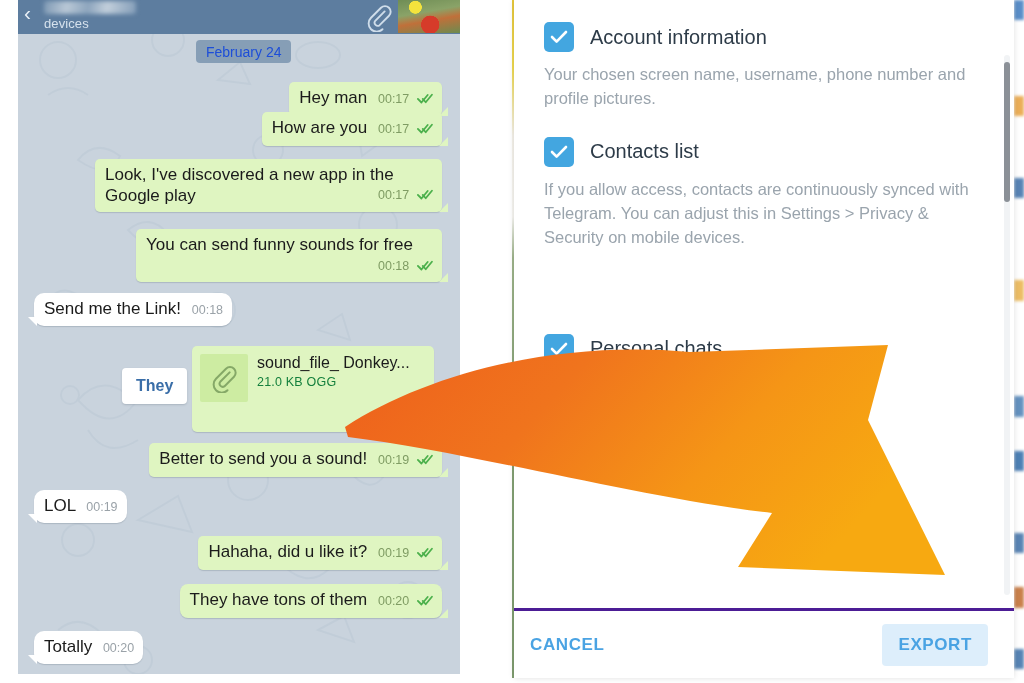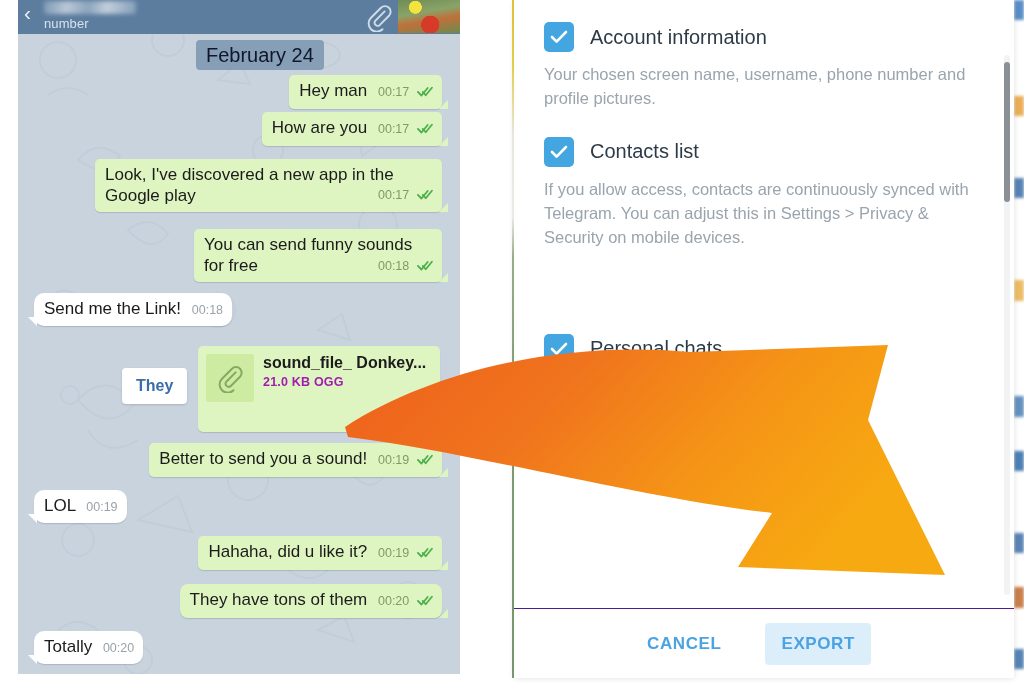--- a/index.html
+++ b/index.html
@@ -42,22 +42,22 @@
   .peer-photo {
     position: absolute; right: 0; top: 0; width: 62px; height: 33px;
     background:
       radial-gradient(circle at 28% 22%, #f4e33c 0 12%, transparent 13%),
       radial-gradient(circle at 52% 75%, #d63b2a 0 22%, transparent 23%),
       linear-gradient(170deg, #6f8d55 0%, #8aa368 38%, #c0703a 60%, #6c8b4f 100%);
     filter: blur(.6px);
   }
   .date-badge {
     position: absolute; left: 178px; top: 40px; z-index: 5;
-    background: rgba(118,145,173,.80); color: #0f172a;
-    font-size: 20px; padding: 4px 10px 3px; border-radius: 4px;
+    background: rgba(118,145,173,.80); color: #1d4ed8;
+    font-size: 14px; padding: 4px 10px 3px; border-radius: 4px;
   }
   .msgs { position: absolute; left: 0; top: 34px; width: 442px; z-index: 4; }
 
   .bubble {
     position: absolute; border-radius: 5px; padding: 6px 9px 6px 10px;
     box-shadow: 0 1px 1px rgba(60,75,90,.20);
     font-size: 17px; color: #1b1b1b; line-height: 1.22;
   }
   .bubble.out { background: #dff5c1; }
   .bubble.in  { background: #ffffff; border-radius: 10px; }
@@ -87,21 +87,21 @@
   .file-bubble::after{
     content:""; position:absolute; right:-6px; bottom:0;
     width:0;height:0;border-style:solid;
     border-width:0 0 9px 9px;border-color:transparent transparent #dff5c1 transparent;
   }
   .file-thumb {
     width:48px;height:48px;background:#cdeca2;border-radius:2px;
     display:flex;align-items:center;justify-content:center;color:#85a867;
   }
   .file-name { font-size:16px;color:#1b1b1b;white-space:nowrap; }
-  .file-size { font-size:12.5px;color:#a21caf;margin-top:3px;letter-spacing:.2px; }
+  .file-size { font-size:12.5px;color:#15803d;margin-top:3px;letter-spacing:.2px; }
   .file-time { position:absolute; right:9px; bottom:4px; }
   .open-btn {
     position:absolute; background:#fff; color:#3a6ea8; font-size:16px;
     font-weight:bold; padding:9px 14px; border-radius:4px;
     box-shadow:0 1px 2px rgba(60,75,90,.22); cursor:pointer;
   }
 
   
   .right-stage { position:absolute; left:462px; top:0; width:562px; height:683px; background:#fff; overflow:hidden; }
   .bg-strip {
@@ -134,22 +134,22 @@
   .cb.off { background:#fff; border:2px solid #b9bfc5; }
   .cb svg { display:block; }
   .opt-label { font-size:20px; color:#2d3b48; }
   .opt-desc {
     margin: 11px 0 0 0; font-size:16.5px; color:#9aa4ad; line-height:1.45; max-width:442px;
   }
   .gap-lg { height:26px; }
   .gap-md { height:20px; }
   .gap-block { height: 84px; }
   .dlg-foot {
-    flex:none; border-top:1px solid #4c1d95; height:70px;
-    display:flex; align-items:center; justify-content:center; gap:28px;
+    flex:none; border-top:3px solid #4c1d95; height:70px;
+    display:flex; align-items:center; justify-content:space-between; gap:28px;
     padding: 0 26px 0 0;
   }
   .btn {
     font-size:17px; font-weight:bold; letter-spacing:.6px; color:#4aa3e3;
     padding:11px 16px; border-radius:4px; cursor:pointer; background:transparent; border:none;
   }
   .btn.primary { background:#ddeefb; }
   .scrollbar-track {
     position:absolute; right:4px; top:55px; width:6px; height:540px; background:#f1f3f5; border-radius:3px;
   }
@@ -196,35 +196,35 @@
         <path d="M40 630 q22 -18 44 4"></path>
         <path d="M300 630 l26 -14 l10 26 z"></path>
         <circle cx="120" cy="660" r="14"></circle>
       </g>
     </svg>
 
     <div class="chat-header">
       <div class="back-chevron">‹</div>
       <div class="peer-block">
         <div class="peer-name"></div>
-        <div class="peer-status">number</div>
+        <div class="peer-status">devices</div>
       </div>
       <div class="attach-icon">
         <svg width="30" height="30" viewBox="0 0 24 24" fill="none" stroke="currentColor" stroke-width="1.5" stroke-linecap="round">
           <path d="M16.5 7.5 L9 15a2.5 2.5 0 0 0 3.5 3.5l7.5-7.5a4.5 4.5 0 0 0-6.4-6.4L5.6 12.6a6.5 6.5 0 0 0 9.2 9.2"></path>
         </svg>
       </div>
       <div class="peer-photo"></div>
     </div>
 
     <div class="date-badge">February 24</div>
 
     <div class="msgs">
 
-      <div class="bubble out" style="right:18px; top:41px;">
+      <div class="bubble out" style="right:18px; top:48px;">
         <span class="txt">Hey man</span>
         <span class="meta">
           <span class="time">00:17</span>
           <span class="ticks">
             <svg width="16" height="11" viewBox="0 0 18 12">
                 <path d="M1 6.5 L5 10.5 L12 2" fill="none" stroke="#4bb04b" stroke-width="2" stroke-linecap="round" stroke-linejoin="round"></path>
                 <path d="M6.5 6.5 L9.8 10.2 L16.8 1.8" fill="none" stroke="#4bb04b" stroke-width="2" stroke-linecap="round" stroke-linejoin="round"></path>
               </svg>
           </span>
         </span>
@@ -249,41 +249,41 @@
           <span class="time">00:17</span>
           <span class="ticks">
             <svg width="16" height="11" viewBox="0 0 18 12">
                 <path d="M1 6.5 L5 10.5 L12 2" fill="none" stroke="#4bb04b" stroke-width="2" stroke-linecap="round" stroke-linejoin="round"></path>
                 <path d="M6.5 6.5 L9.8 10.2 L16.8 1.8" fill="none" stroke="#4bb04b" stroke-width="2" stroke-linecap="round" stroke-linejoin="round"></path>
               </svg>
           </span>
         </span>
       </div>
 
-      <div class="bubble out" style="right:18px; top:195px; width:248px;padding-left:10px;">
+      <div class="bubble out" style="right:18px; top:195px; width:306px;padding-left:10px;">
         <span class="txt">You can send funny sounds for free</span>
         <span class="meta" style="float:right;margin-top:-1px;">
           <span class="time">00:18</span>
           <span class="ticks">
             <svg width="16" height="11" viewBox="0 0 18 12">
                 <path d="M1 6.5 L5 10.5 L12 2" fill="none" stroke="#4bb04b" stroke-width="2" stroke-linecap="round" stroke-linejoin="round"></path>
                 <path d="M6.5 6.5 L9.8 10.2 L16.8 1.8" fill="none" stroke="#4bb04b" stroke-width="2" stroke-linecap="round" stroke-linejoin="round"></path>
               </svg>
           </span>
         </span>
       </div>
 
       <div class="bubble in" style="left:16px; top:259px;">
         <span class="txt">Send me the Link!</span>
         <span class="meta">
           <span class="time">00:18</span>
         </span>
       </div>
 
-      <div class="file-bubble" style="right:20px; top:312px; width:242px; height:86px;font-weight:bold;">
+      <div class="file-bubble" style="right:26px; top:312px; width:242px; height:86px;">
         <div class="file-thumb">
           <svg width="30" height="30" viewBox="0 0 24 24" fill="none" stroke="currentColor" stroke-width="1.6" stroke-linecap="round">
             <path d="M16.5 7.5 L9 15a2.5 2.5 0 0 0 3.5 3.5l7.5-7.5a4.5 4.5 0 0 0-6.4-6.4L5.6 12.6a6.5 6.5 0 0 0 9.2 9.2"></path>
           </svg>
         </div>
         <div>
           <div class="file-name">sound_file_ Donkey...</div>
           <div class="file-size">21.0 KB OGG</div>
         </div>
         <span class="meta file-time">

